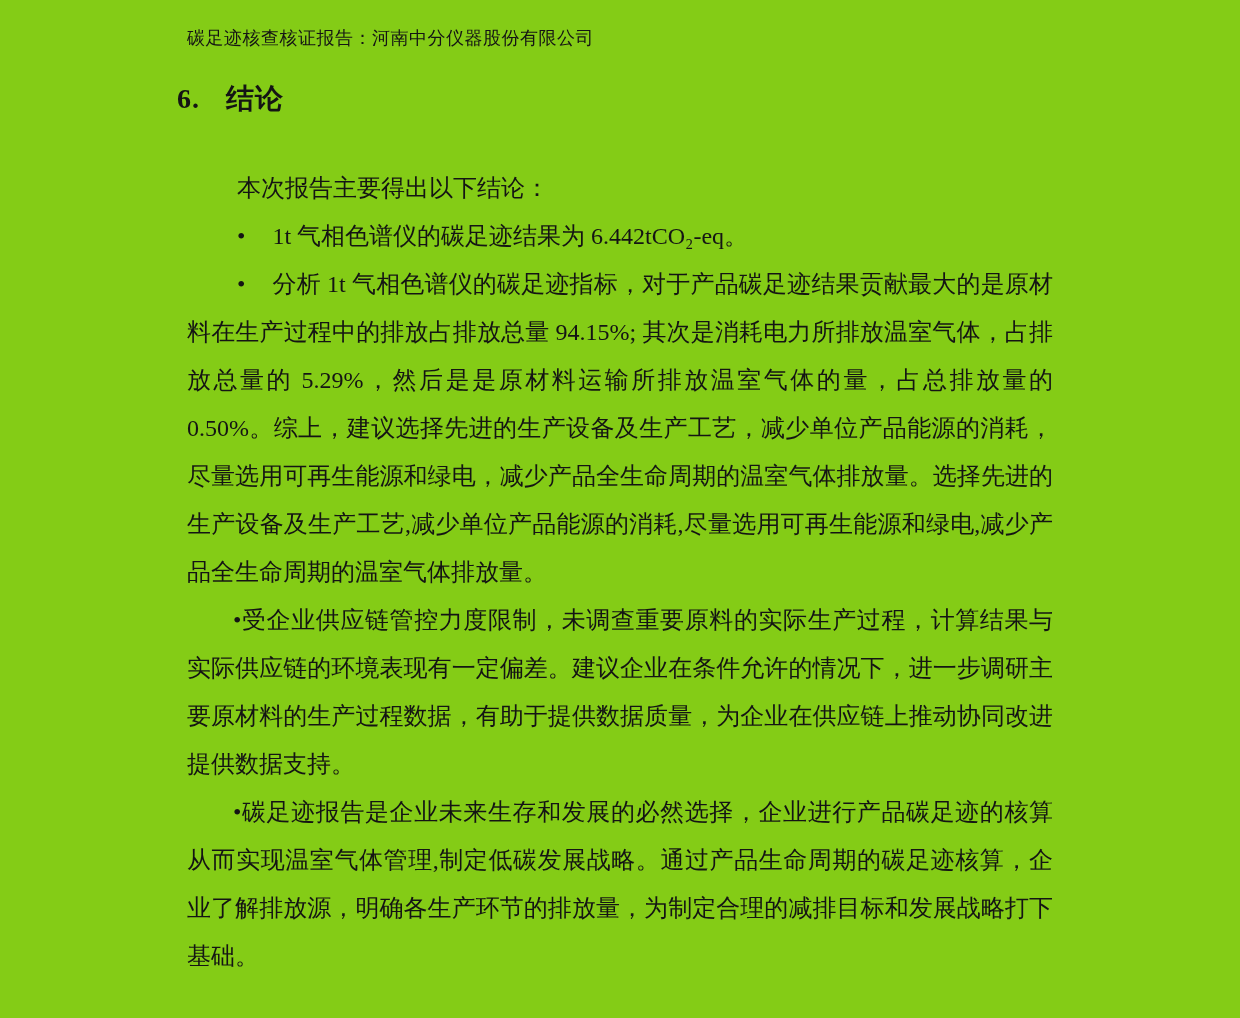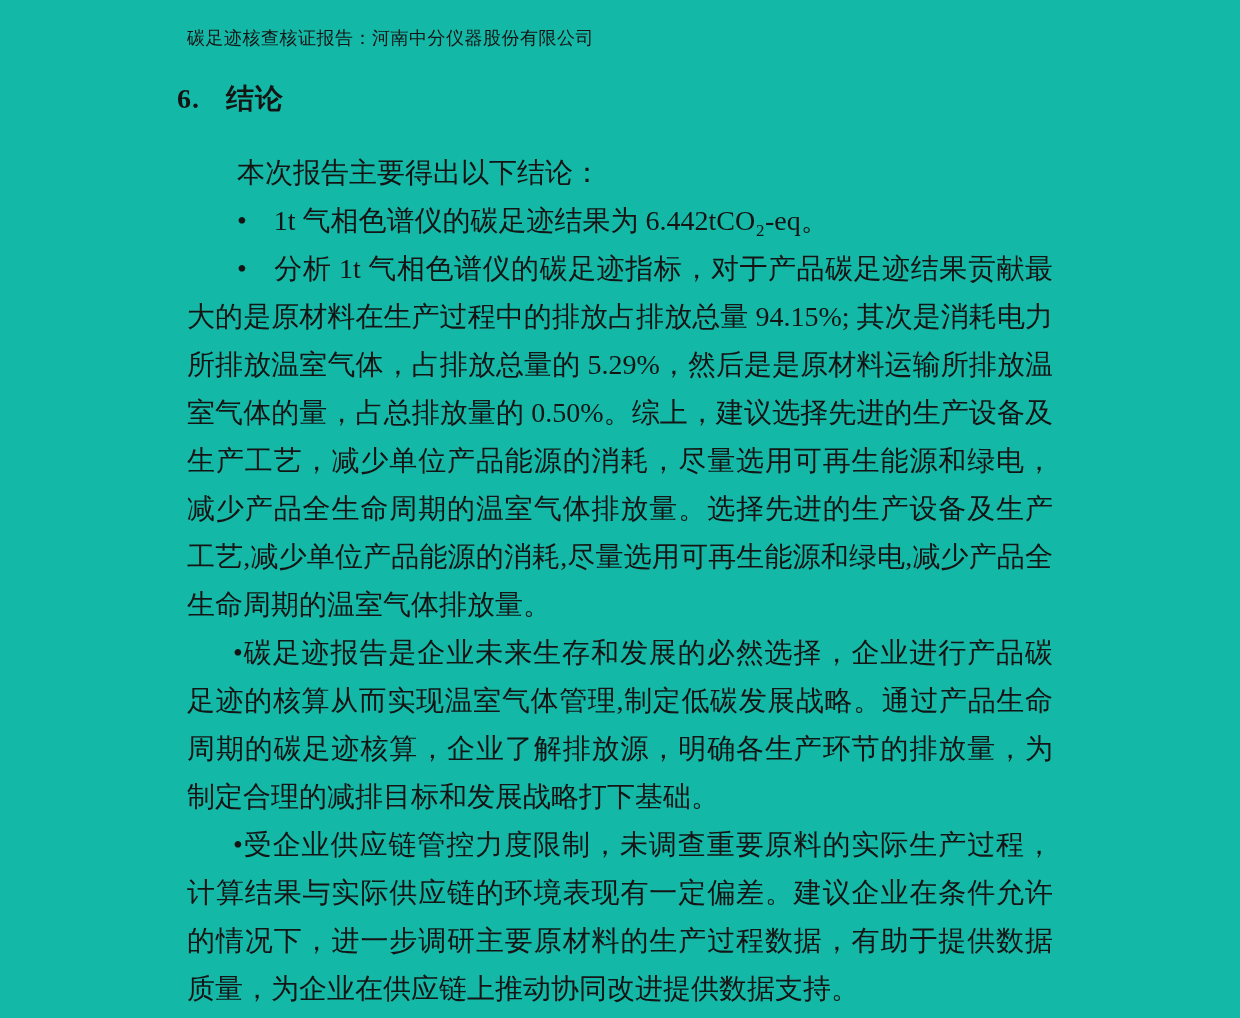--- a/index.html
+++ b/index.html
@@ -4,21 +4,21 @@
 <style>
   html, body {
     margin: 0;
     padding: 0;
     background: #ffffff;
   }
   .page {
     position: relative;
     width: 1240px;
     height: 1018px;
-    background: #14b8a6;
+    background: #84cc16;
     overflow: hidden;
     font-family: "Liberation Serif", "DejaVu Serif", serif;
     color: #141414;
   }
   .running-header {
     position: absolute;
     left: 187px;
     top: 26px;
     font-size: 18px;
     letter-spacing: 0.5px;
@@ -33,23 +33,23 @@
     letter-spacing: 1px;
     white-space: nowrap;
   }
   .section-heading .heading-number {
     display: inline-block;
     margin-right: 26px;
   }
   .body-text {
     position: absolute;
     left: 187px;
-    top: 149px;
+    top: 164px;
     width: 866px;
-    font-size: 28px;
+    font-size: 24px;
     line-height: 48px;
     text-align: justify;
   }
   .body-text p {
     margin: 0;
     padding: 0;
   }
   .indent-first {
     text-indent: 50px;
   }
@@ -81,22 +81,22 @@
 
     <p class="indent-first">
       <span class="bullet-mark">•</span><span class="bullet-spacer"></span><span>1t 气相色谱仪的碳足迹结果为 6.442tCO₂-eq。</span>
     </p>
 
     <p class="indent-first">
       <span class="bullet-mark">•</span><span class="bullet-spacer"></span><span>分析 1t 气相色谱仪的碳足迹指标，对于产品碳足迹结果贡献最大的是原材料在生产过程中的排放占排放总量 94.15%; 其次是消耗电力所排放温室气体，占排放总量的 5.29%，然后是是原材料运输所排放温室气体的量，占总排放量的 0.50%。综上，建议选择先进的生产设备及生产工艺，减少单位产品能源的消耗，尽量选用可再生能源和绿电，减少产品全生命周期的温室气体排放量。选择先进的生产设备及生产工艺,减少单位产品能源的消耗,尽量选用可再生能源和绿电,减少产品全生命周期的温室气体排放量。</span>
     </p>
 
     <p class="indent-tight">
-      <span class="bullet-mark">•</span><span>碳足迹报告是企业未来生存和发展的必然选择，企业进行产品碳足迹的核算从而实现温室气体管理,制定低碳发展战略。通过产品生命周期的碳足迹核算，企业了解排放源，明确各生产环节的排放量，为制定合理的减排目标和发展战略打下基础。</span>
+      <span class="bullet-mark">•</span><span>受企业供应链管控力度限制，未调查重要原料的实际生产过程，计算结果与实际供应链的环境表现有一定偏差。建议企业在条件允许的情况下，进一步调研主要原材料的生产过程数据，有助于提供数据质量，为企业在供应链上推动协同改进提供数据支持。</span>
     </p>
 
     <p class="indent-tight">
-      <span class="bullet-mark">•</span><span>受企业供应链管控力度限制，未调查重要原料的实际生产过程，计算结果与实际供应链的环境表现有一定偏差。建议企业在条件允许的情况下，进一步调研主要原材料的生产过程数据，有助于提供数据质量，为企业在供应链上推动协同改进提供数据支持。</span>
+      <span class="bullet-mark">•</span><span>碳足迹报告是企业未来生存和发展的必然选择，企业进行产品碳足迹的核算从而实现温室气体管理,制定低碳发展战略。通过产品生命周期的碳足迹核算，企业了解排放源，明确各生产环节的排放量，为制定合理的减排目标和发展战略打下基础。</span>
     </p>
 
   </div>
 
 </div>
 
 </body></html>

